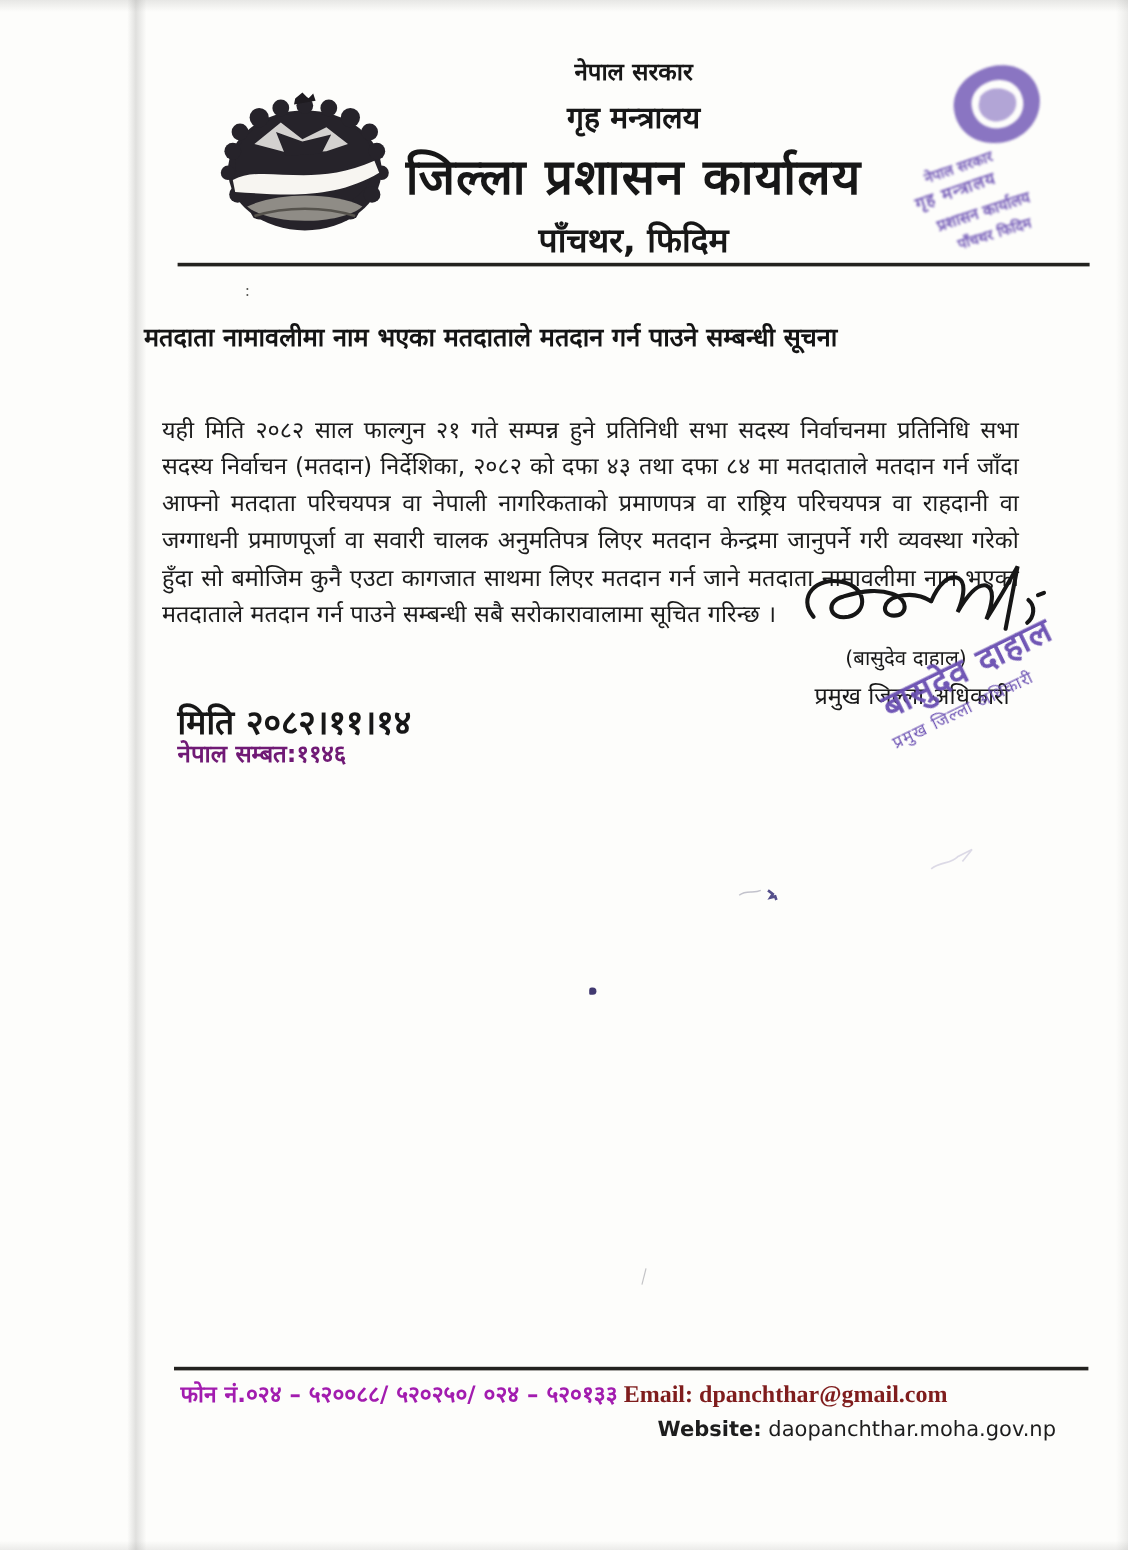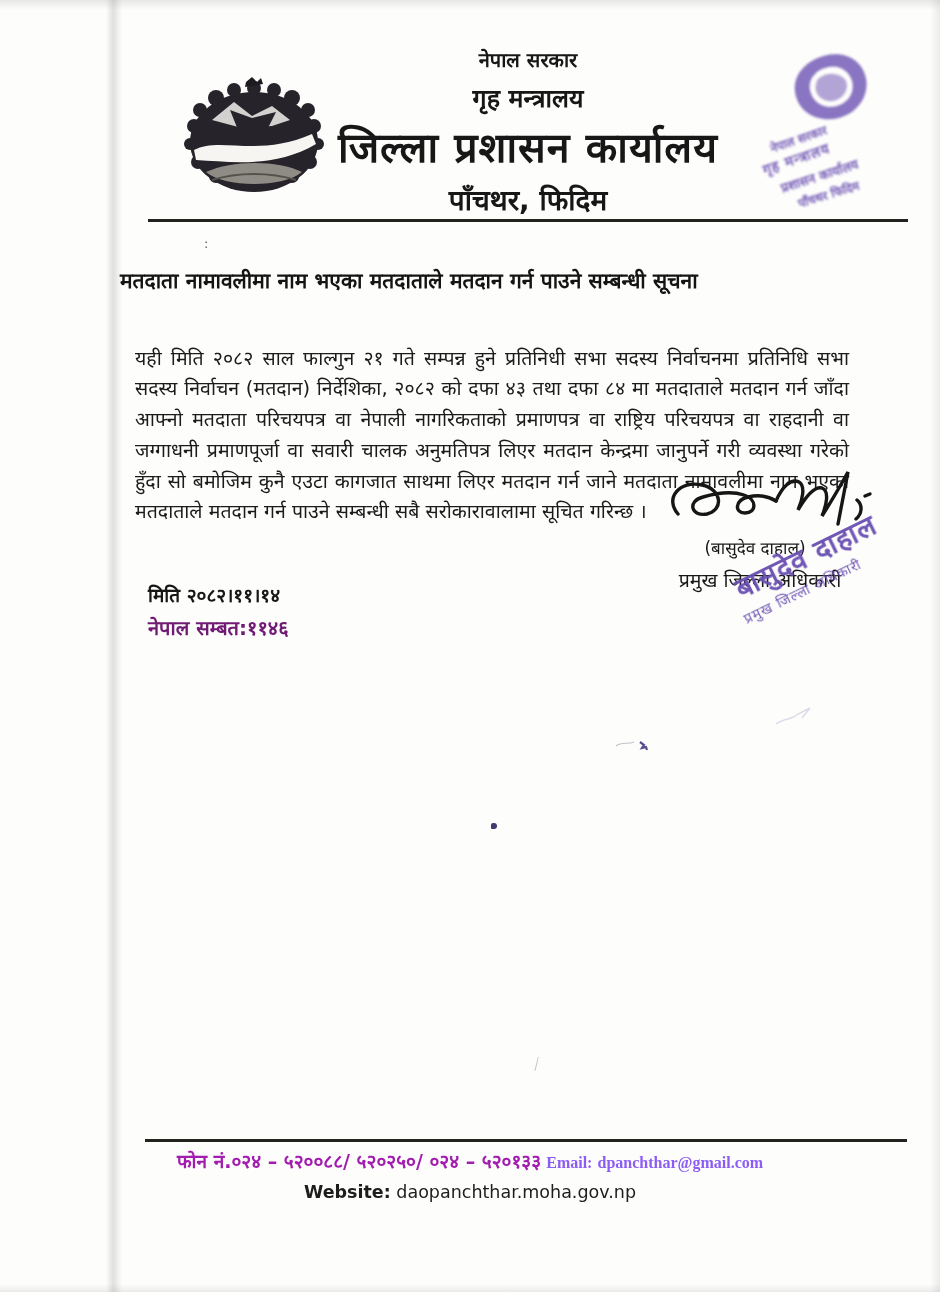--- a/index.html
+++ b/index.html
@@ -44,39 +44,39 @@
     font-size:21px;font-weight:bold;color:#141414;}
 
   .body-par{position:absolute;left:135px;top:324px;width:714px;
     font-size:19.5px;line-height:30.8px;text-align:justify;color:#1b1b1b;font-weight:500;}
 
   .signature{position:absolute;left:662px;top:458px;width:215px;height:82px;}
 
   .sig-name{position:absolute;left:630px;top:536px;width:250px;text-align:center;font-size:17px;color:#181818;}
   .sig-title{position:absolute;left:630px;top:566px;width:260px;text-align:center;font-size:19.5px;color:#181818;}
 
-  .date-miti{position:absolute;left:148px;top:582px;font-size:19px;font-weight:bold;color:#171717;}
+  .date-miti{position:absolute;left:148px;top:582px;font-size:28px;font-weight:bold;color:#171717;}
   .date-sambat{position:absolute;left:148px;top:614px;font-size:20px;font-weight:bold;color:#701a75;}
 
   .name-stamp{position:absolute;left:728px;top:572px;width:220px;transform:rotate(-26deg);
     transform-origin:left top;color:#6a4fb2;filter:blur(.4px);opacity:.95;}
   .name-stamp .big{font-size:28px;font-weight:bold;white-space:nowrap;letter-spacing:1px;}
   .name-stamp .small{font-size:14px;white-space:nowrap;margin-left:-6px;margin-top:2px;letter-spacing:1px;}
 
   .smudge1{position:absolute;left:614px;top:736px;width:46px;height:16px;opacity:.8;}
   .smudge2{position:absolute;left:774px;top:706px;width:40px;height:22px;opacity:.45;}
   .ink-dot{position:absolute;left:491px;top:823px;width:6px;height:6px;background:#2c2460;border-radius:2px 3px 3px 1px;opacity:.9;}
   .pencil-mark{position:absolute;left:536px;top:1058px;width:10px;height:14px;border-left:1.5px solid rgba(90,90,100,.35);transform:rotate(14deg);}
 
   .ftr-rule{position:absolute;left:145px;top:1139px;width:762px;height:3px;background:#23221f;border:0;}
   .footer-line1{position:absolute;left:60px;top:1148px;width:820px;text-align:center;white-space:nowrap;}
   .footer-line1 .phone{font-size:19px;font-weight:600;color:#a21caf;}
   .footer-line1 .email-label,.footer-line1 .email{
-    font-family:"Liberation Serif","DejaVu Serif",serif;font-weight:bold;font-size:16px;color:#8b5cf6;}
-  .footer-line2{position:absolute;left:60px;top:1182px;width:820px;text-align:center;font-size:17.5px;color:#1d1d1d;}
+    font-family:"Liberation Serif","DejaVu Serif",serif;font-weight:bold;font-size:20px;color:#7f1d1d;}
+  .footer-line2{position:absolute;left:60px;top:1182px;width:820px;text-align:right;font-size:17.5px;color:#1d1d1d;}
   .footer-line2 .web-label{font-weight:bold;}
 </style>
 </head>
 <body>
 
 <div class="page">
 
   <div class="scan-edge-left"></div>
   <div class="scan-edge-top"></div>
   <div class="scan-edge-right"></div>

